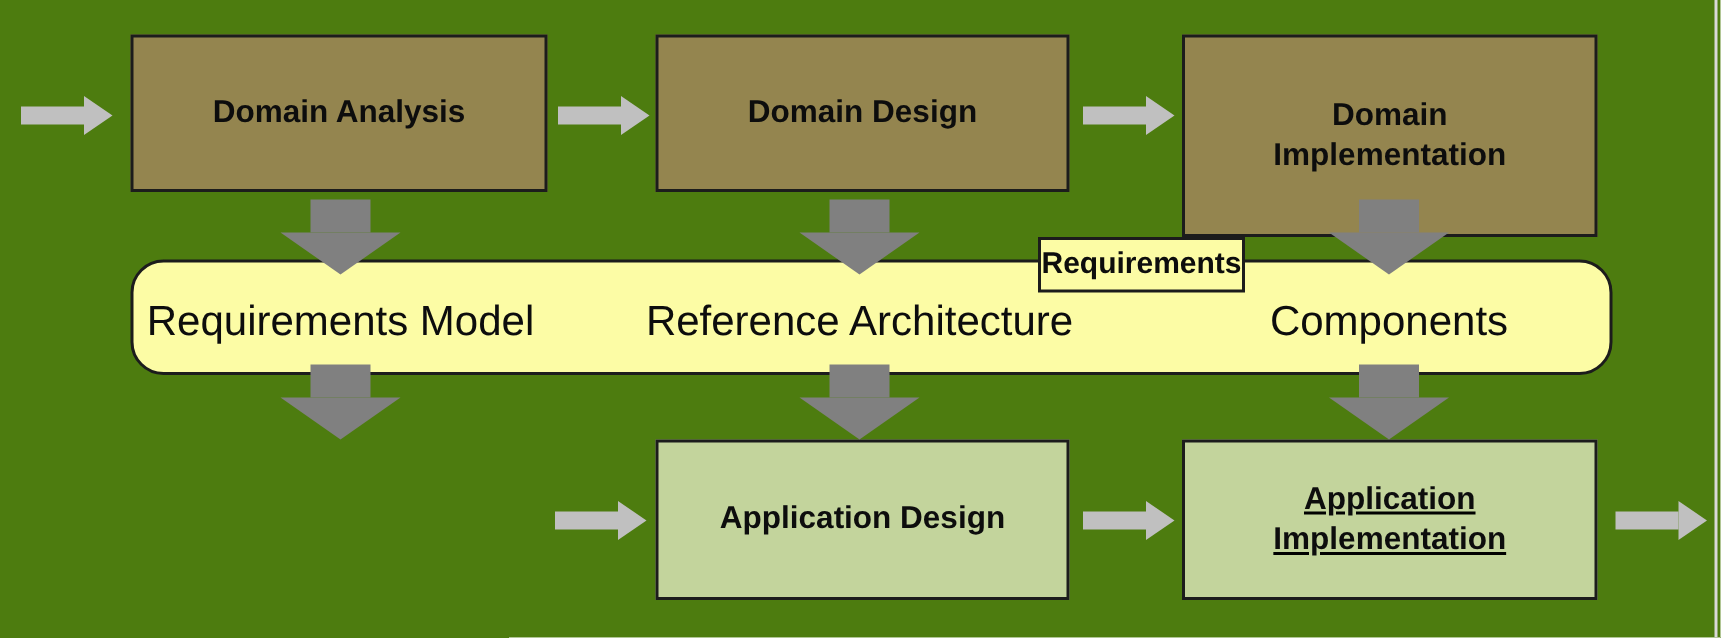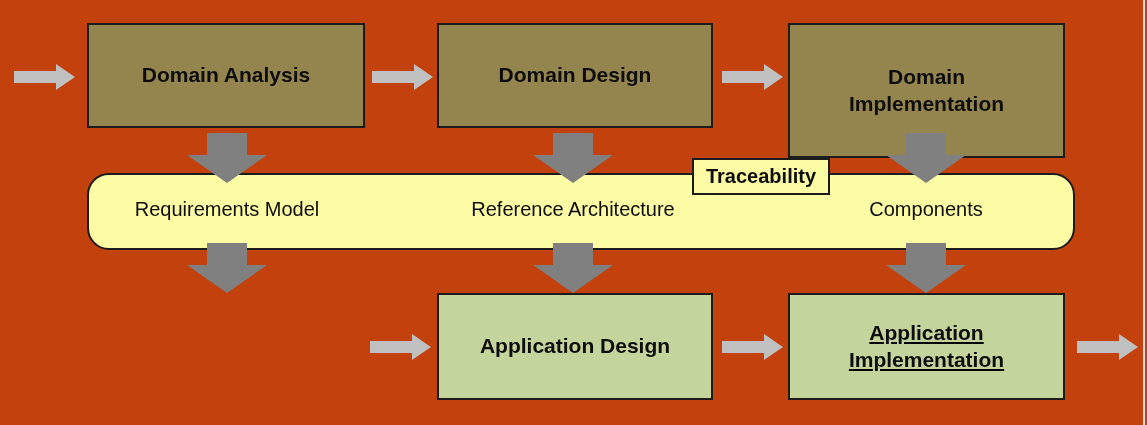--- a/index.html
+++ b/index.html
@@ -1,20 +1,20 @@
 <!DOCTYPE html>
 <html style="--domain-box: #94854F; --application-box: #C3D49C; --band: #FCFCA5; --arrow-dark: #808080; --arrow-light: #C0C0C0; --page-edge: #D9D9D9;"><head>
 <meta charset="utf-8">
 <style>
   html, body { margin: 0; padding: 0; background: #ffffff; }
   #stage {
     position: relative;
     width: 1147px;
     height: 425px;
-    background: #c2410c;
+    background: #4d7c0f;
     font-family: "Liberation Sans", sans-serif;
     overflow: hidden;
   }
 
   
   .pbox {
     position: absolute;
     box-sizing: border-box;
     border: 2px solid #1c1c1c;
     display: flex;
@@ -41,21 +41,21 @@
     box-sizing: border-box;
     background: var(--band, #FCFCA5);
     border: 2px solid #1c1c1c;
     border-radius: 22px;
     z-index: 1;
   }
   .band-label {
     position: absolute;
     top: 198px;
     transform: translateX(-50%);
-    font-size: 20px;
+    font-size: 28px;
     color: #0d0d0d;
     white-space: nowrap;
     z-index: 2;
   }
   #trace-tag {
     position: absolute;
     left: 692px; top: 158px;
     width: 138px; height: 37px;
     box-sizing: border-box;
     background: var(--band, #FCFCA5);
@@ -144,21 +144,21 @@
   </div>
   <div class="arr-down" style="left:886px; top:133px;">
     <div class="shaft"></div>
       <div class="head"></div>
   </div>
 
   <div id="band"></div>
   <div class="band-label" style="left:227px;">Requirements Model</div>
   <div class="band-label" style="left:573px;">Reference Architecture</div>
   <div class="band-label" style="left:926px;">Components</div>
-  <div id="trace-tag">Traceability</div>
+  <div id="trace-tag">Requirements</div>
 
   <div class="arr-down" style="left:187px; top:243px;">
     <div class="shaft"></div>
       <div class="head"></div>
   </div>
   <div class="arr-down" style="left:533px; top:243px;">
     <div class="shaft"></div>
       <div class="head"></div>
   </div>
   <div class="arr-down" style="left:886px; top:243px;">

